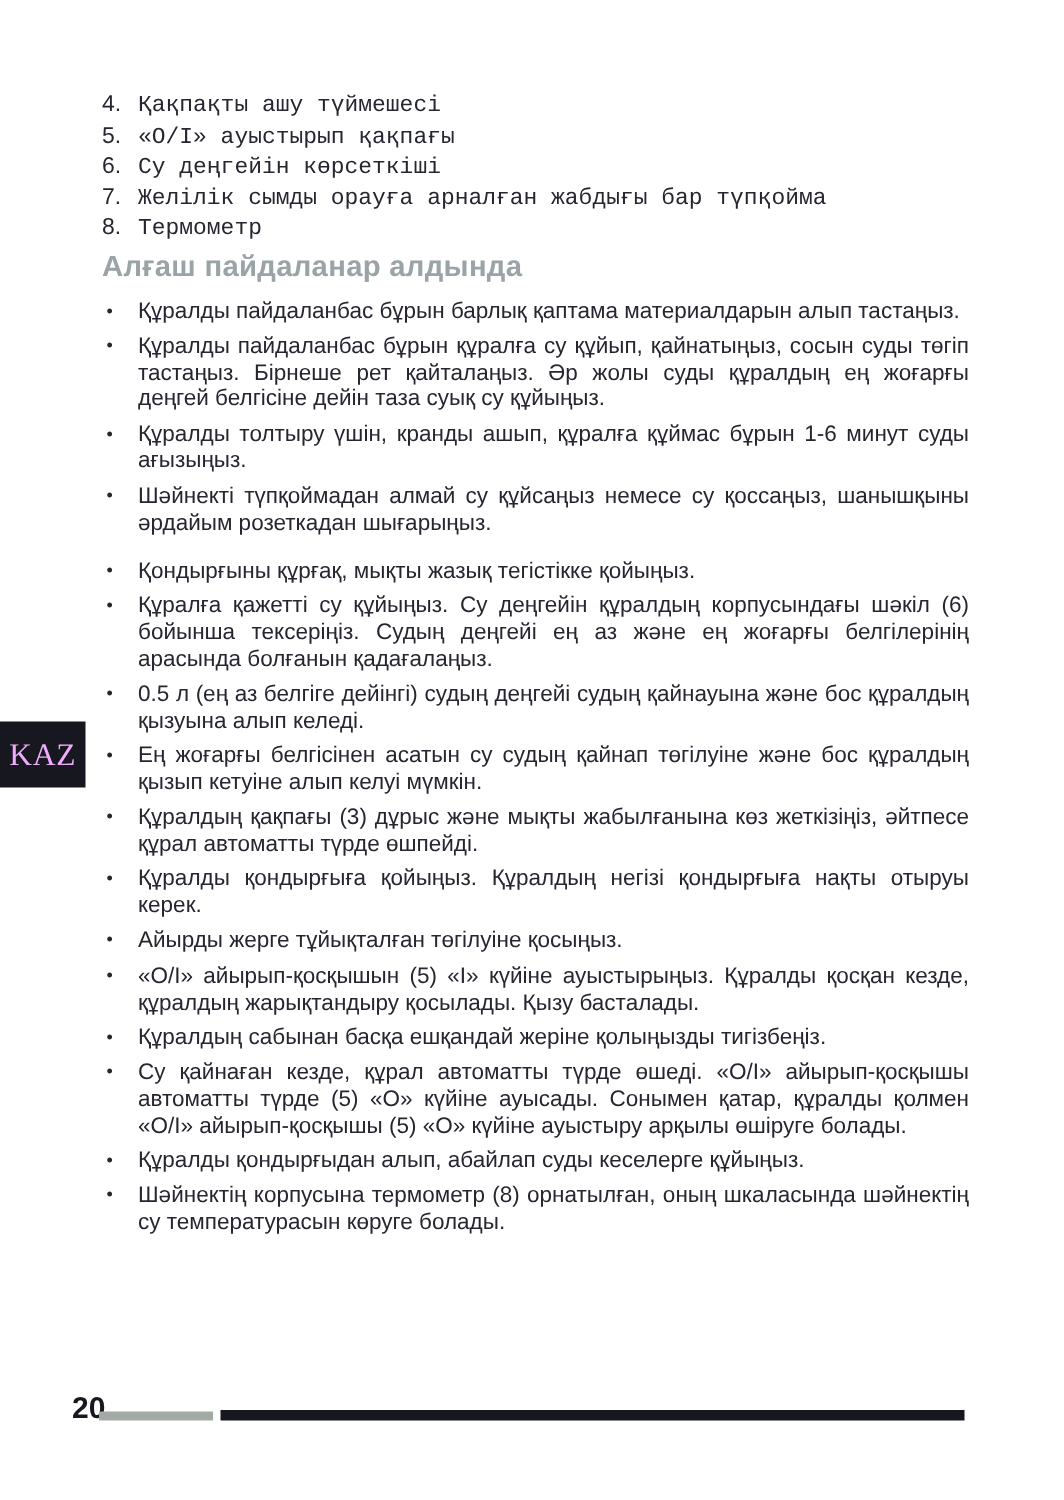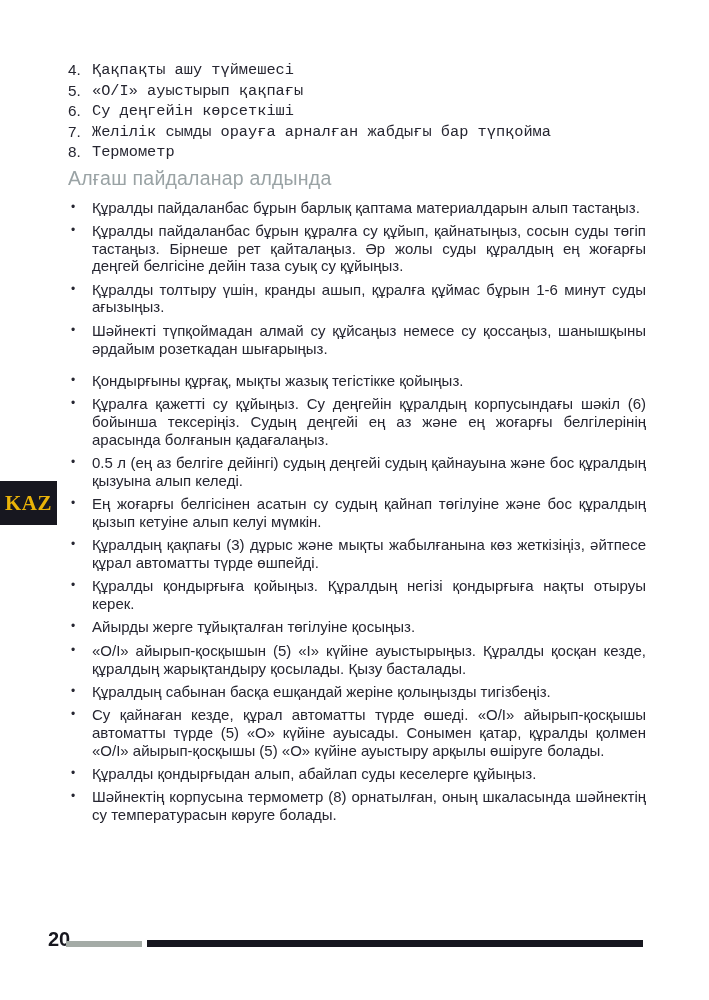--- a/index.html
+++ b/index.html
@@ -21,21 +21,21 @@
   .parts-item {
     display: flex;
     font-size: 15.3px;
     line-height: 20.5px;
   }
   .parts-item .num { flex: 0 0 24px; }
   .parts-item .txt { flex: 1; font-family: Liberation Mono, monospace; }
   h2.section-heading {
     font-size: 19.5px;
     line-height: 22px;
-    font-weight: normal;
+    font-weight: bold;
     color: #9aa3a5;
     margin: 4px 0 10px 0;
     letter-spacing: 0.2px;
   }
   h2.section-heading + .bullet { margin-top: 0; }
   .bullet {
     display: flex;
     margin-bottom: 5.5px;
   }
   .bullet .marker {
@@ -60,23 +60,23 @@
     top: 481px;
     width: 57px;
     height: 44px;
     background: #17171f;
     display: flex;
     align-items: center;
     justify-content: center;
   }
   .kaz-tab span {
     font-family: "Liberation Serif", serif;
-    font-weight: bold;
+    font-weight: normal;
     font-size: 21px;
-    color: #eab308;
+    color: #f0abfc;
     letter-spacing: 0.5px;
   }
 
   .page-number {
     position: absolute;
     left: 28px;
     top: 928px;
     font-size: 20px;
     font-weight: bold;
     color: #17171f;

